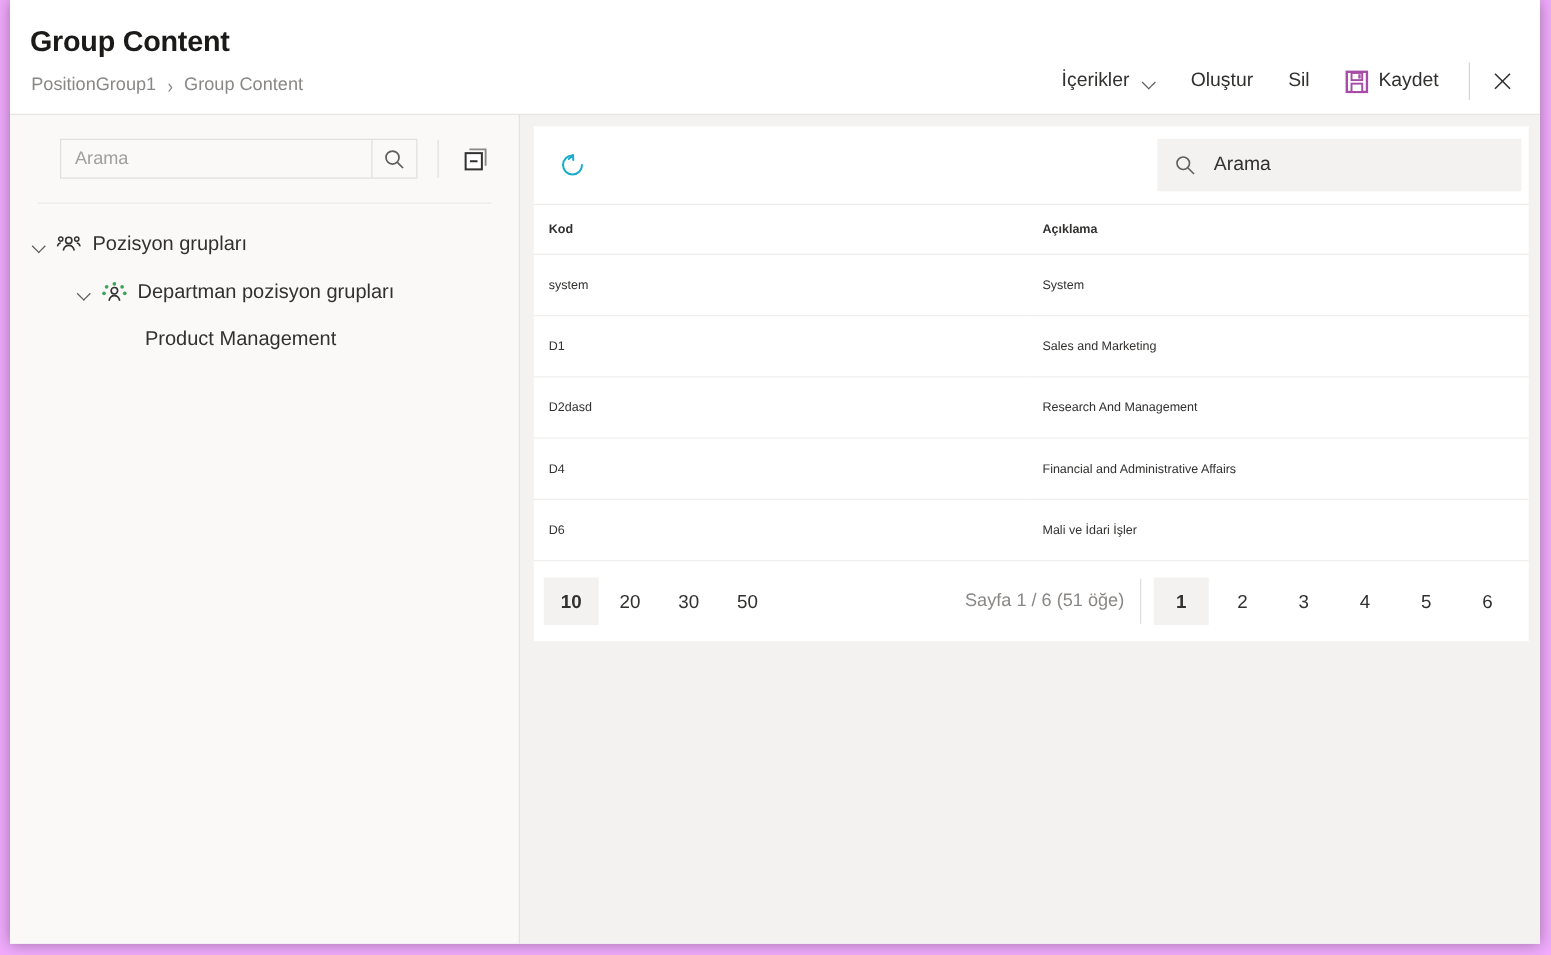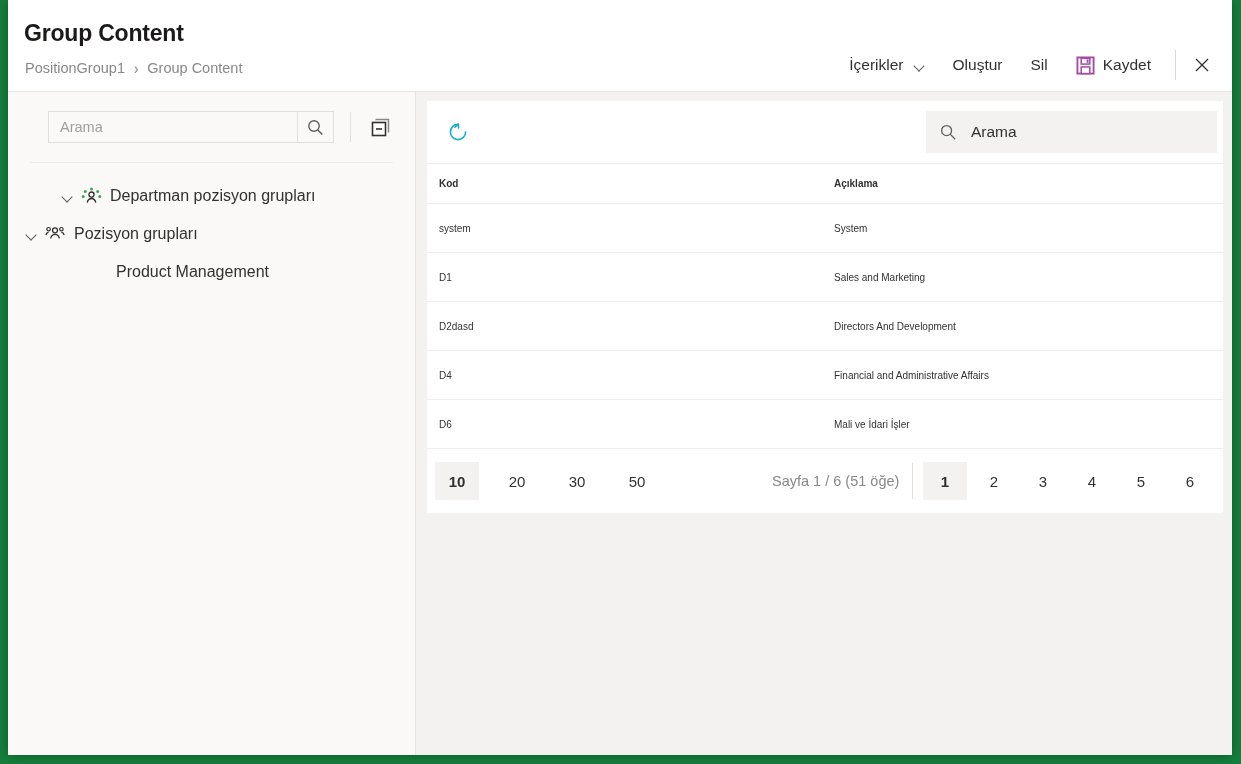--- a/index.html
+++ b/index.html
@@ -10,21 +10,21 @@
     overflow: hidden;
     font-family: "Liberation Sans", sans-serif;
     background: #7b8189;
   }
 
   
   #desktop {
     position: relative;
     width: 1241px;
     height: 764px;
-    background: #15803d;
+    background: #f0abfc;
   }
 
   
   #window {
     position: absolute;
     left: 8px;
     top: 0px;
     width: 1224px;
     height: 755px;
     background: #ffffff;
@@ -306,21 +306,20 @@
   .col-acik { padding-left: 9px !important; }
   tr.row-selected td { background: #ececeb; }
 
   
   #pager {
     height: 64px;
     display: flex;
     align-items: center;
     padding: 0 8px 0 8px;
     position: relative;
-    gap: 13px;
   }
   .pg-size {
     min-width: 44px;
     height: 38px;
     display: flex;
     align-items: center;
     justify-content: center;
     font-size: 15px;
     color: #323130;
     cursor: pointer;
@@ -440,54 +439,54 @@
               <path d="M5.5 2.5 H18.5 V15.5" fill="none" stroke="#8a8886" stroke-width="1.5"></path>
               <rect x="2.5" y="5.5" width="13" height="13" fill="#ffffff" stroke="#323130" stroke-width="1.6"></rect>
               <line x1="6" y1="12" x2="12" y2="12" stroke="#323130" stroke-width="1.6"></line>
             </svg>
           </div>
         </div>
 
         <div id="tree-divider"></div>
 
         <div id="tree">
+
+          <div class="tree-node lvl0">
+            <span class="tw">
+              <span class="caret"></span>
+            </span>
+            <span class="tnode-icon">
+              <svg width="20" height="18" viewBox="0 0 20 18">
+                <circle cx="10" cy="5.3" r="2.5" fill="none" stroke="#323130" stroke-width="1.3"></circle>
+                <path d="M5.6 13.4 C6.3 10.4 8 9.3 10 9.3 C12 9.3 13.7 10.4 14.4 13.4" fill="none" stroke="#323130" stroke-width="1.3"></path>
+                <circle cx="3.6" cy="4.2" r="1.7" fill="none" stroke="#323130" stroke-width="1.2"></circle>
+                <path d="M0.9 10.1 C1.4 8.0 2.4 7.3 3.6 7.3" fill="none" stroke="#323130" stroke-width="1.2"></path>
+                <circle cx="16.4" cy="4.2" r="1.7" fill="none" stroke="#323130" stroke-width="1.2"></circle>
+                <path d="M19.1 10.1 C18.6 8.0 17.6 7.3 16.4 7.3" fill="none" stroke="#323130" stroke-width="1.2"></path>
+              </svg>
+            </span>
+            <span class="tnode-label">Pozisyon grupları</span>
+          </div>
 
           <div class="tree-node lvl1">
             <span class="tw">
               <span class="caret"></span>
             </span>
             <span class="tnode-icon">
               <svg width="21" height="19" viewBox="0 0 21 19">
                 <circle cx="10.5" cy="7.6" r="2.6" fill="none" stroke="#323130" stroke-width="1.3"></circle>
                 <path d="M6.2 15.6 C6.9 12.6 8.6 11.5 10.5 11.5 C12.4 11.5 14.1 12.6 14.8 15.6" fill="none" stroke="#323130" stroke-width="1.3"></path>
                 <circle cx="4.3" cy="4.4" r="1.5" fill="#3fa45b"></circle>
                 <circle cx="10.5" cy="2.0" r="1.5" fill="#3fa45b"></circle>
                 <circle cx="16.7" cy="4.4" r="1.5" fill="#3fa45b"></circle>
                 <circle cx="2.2" cy="9.6" r="1.5" fill="#3fa45b"></circle>
                 <circle cx="18.8" cy="9.6" r="1.5" fill="#3fa45b"></circle>
               </svg>
             </span>
             <span class="tnode-label">Departman pozisyon grupları</span>
-          </div>
-
-          <div class="tree-node lvl0">
-            <span class="tw">
-              <span class="caret"></span>
-            </span>
-            <span class="tnode-icon">
-              <svg width="20" height="18" viewBox="0 0 20 18">
-                <circle cx="10" cy="5.3" r="2.5" fill="none" stroke="#323130" stroke-width="1.3"></circle>
-                <path d="M5.6 13.4 C6.3 10.4 8 9.3 10 9.3 C12 9.3 13.7 10.4 14.4 13.4" fill="none" stroke="#323130" stroke-width="1.3"></path>
-                <circle cx="3.6" cy="4.2" r="1.7" fill="none" stroke="#323130" stroke-width="1.2"></circle>
-                <path d="M0.9 10.1 C1.4 8.0 2.4 7.3 3.6 7.3" fill="none" stroke="#323130" stroke-width="1.2"></path>
-                <circle cx="16.4" cy="4.2" r="1.7" fill="none" stroke="#323130" stroke-width="1.2"></circle>
-                <path d="M19.1 10.1 C18.6 8.0 17.6 7.3 16.4 7.3" fill="none" stroke="#323130" stroke-width="1.2"></path>
-              </svg>
-            </span>
-            <span class="tnode-label">Pozisyon grupları</span>
           </div>
 
           <div class="tree-node lvl2">
             <span class="tnode-label">Product Management</span>
           </div>
 
         </div>
       </div>
 
       <div id="right-panel">
@@ -521,21 +520,21 @@
               <tr class="row">
                 <td class="col-kod">system</td>
                 <td class="col-acik">System</td>
               </tr>
               <tr class="row">
                 <td class="col-kod">D1</td>
                 <td class="col-acik">Sales and Marketing</td>
               </tr>
               <tr class="row">
                 <td class="col-kod">D2dasd</td>
-                <td class="col-acik">Directors And Development</td>
+                <td class="col-acik">Research And Management</td>
               </tr>
               <tr class="row">
                 <td class="col-kod">D4</td>
                 <td class="col-acik">Financial and Administrative Affairs</td>
               </tr>
               <tr class="row">
                 <td class="col-kod">D6</td>
                 <td class="col-acik">Mali ve İdari İşler</td>
               </tr>
             </tbody>

